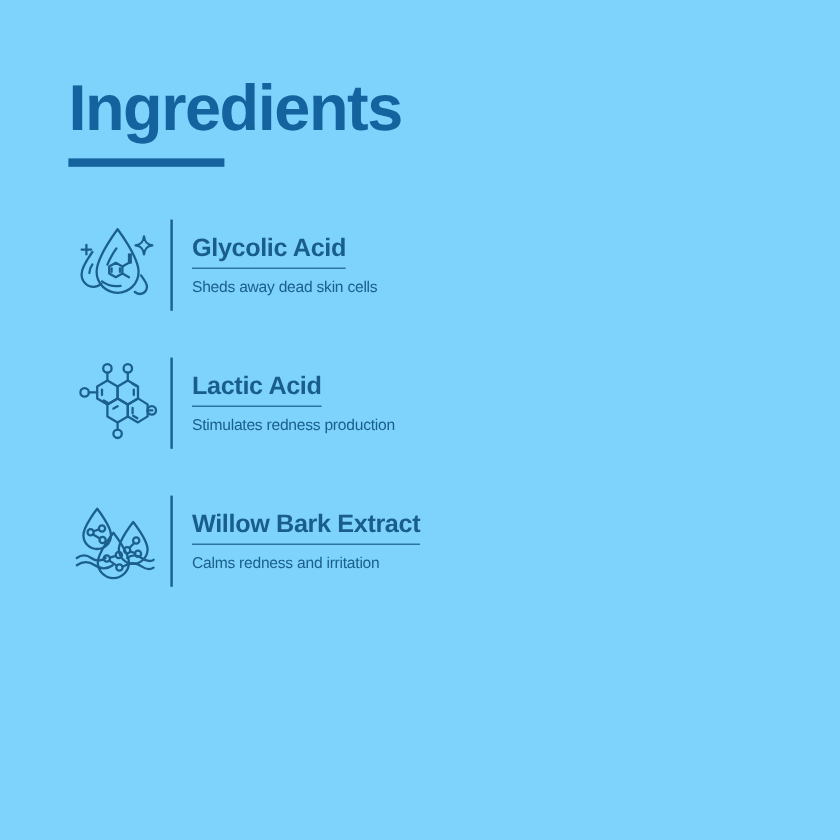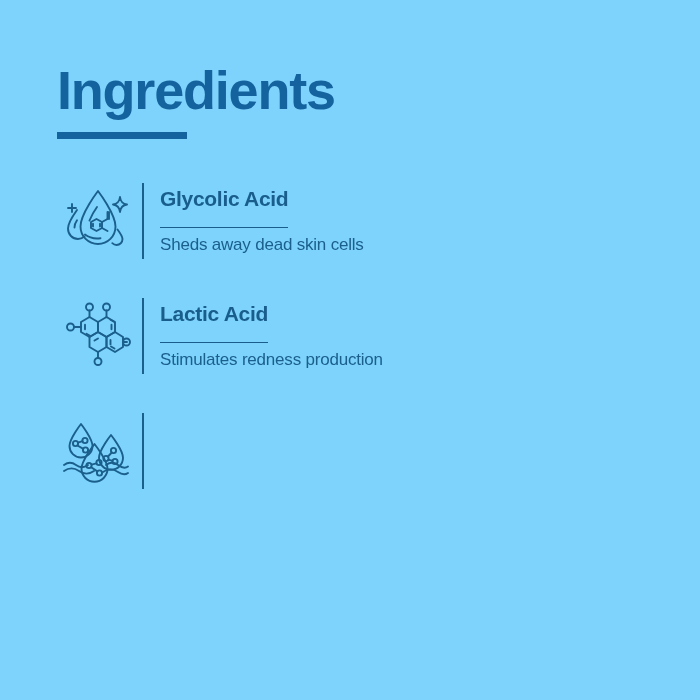--- a/index.html
+++ b/index.html
@@ -80,27 +80,27 @@
     flex-direction: column;
     justify-content: center;
   }
   .ingredient-name {
     font-size: 21px;
     font-weight: 700;
     letter-spacing: -0.3px;
     color: #195d8d;
     line-height: 1.15;
     display: inline-block;
-    padding-bottom: 16px;
+    padding-bottom: 4px;
     border-bottom: 1.4px solid #195d8d;
     white-space: nowrap;
     align-self: flex-start;
   }
   .ingredient-desc {
-    font-size: 17px;
+    font-size: 13px;
     font-weight: 400;
     letter-spacing: -0.2px;
     color: #1b5f8c;
     line-height: 1.2;
     margin-top: 7px;
     white-space: nowrap;
   }
 </style>
 </head>
 <body>
@@ -224,16 +224,20 @@
           <path d="M38.5 33 C38.5 33 25.5 49.5 25.5 57.8 C25.5 64.9 31.3 70.8 38.5 70.8 C45.7 70.8 51.5 64.9 51.5 57.8 C51.5 49.5 38.5 33 38.5 33 Z"></path>
 
           <circle cx="33" cy="54.5" r="2.6"></circle>
           <circle cx="43" cy="51.5" r="2.6"></circle>
           <circle cx="43.5" cy="62" r="2.6"></circle>
           <path d="M35.6 53.7 L40.4 52.3"></path>
           <path d="M35.2 56.2 L41.3 60.4"></path>
         </svg>
       </div>
       <div class="divider"></div>
+      <div class="text-cell">
+        <div class="ingredient-name">Willow Bark Extract</div>
+        <div class="ingredient-desc">Calms redness and irritation</div>
+      </div>
     </div>
 
   </div>
 </div>
 
 </body></html>

